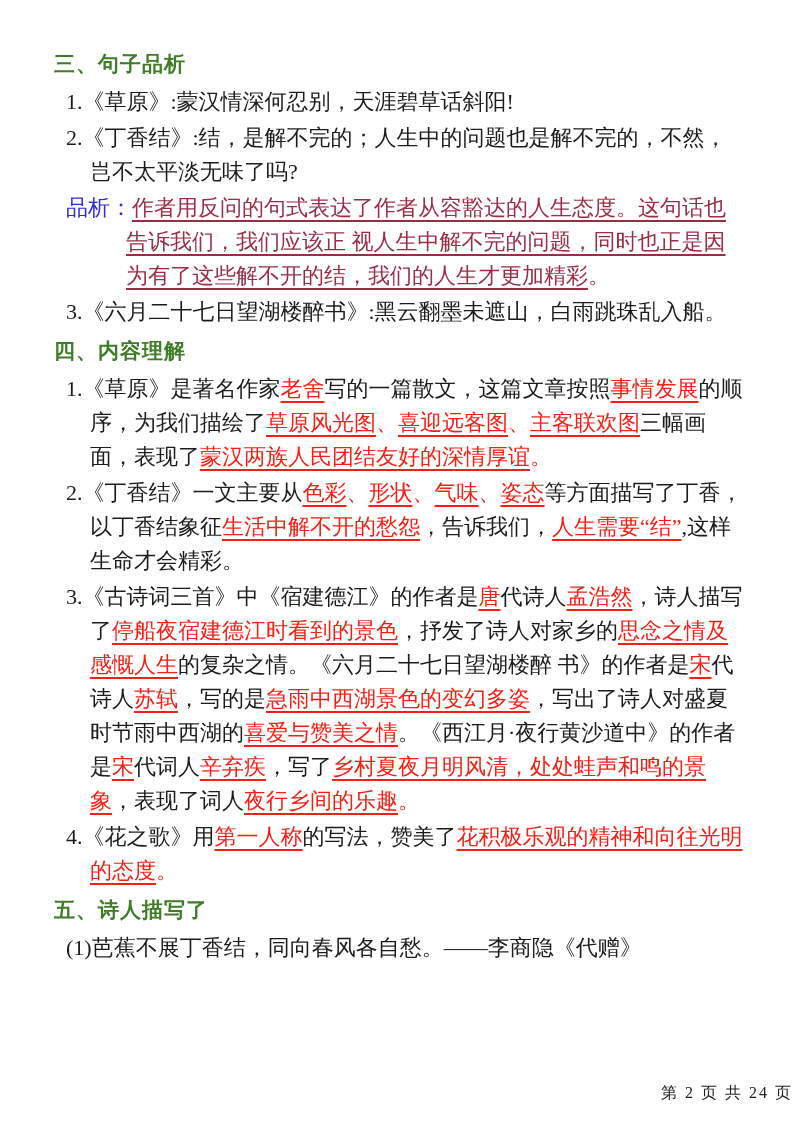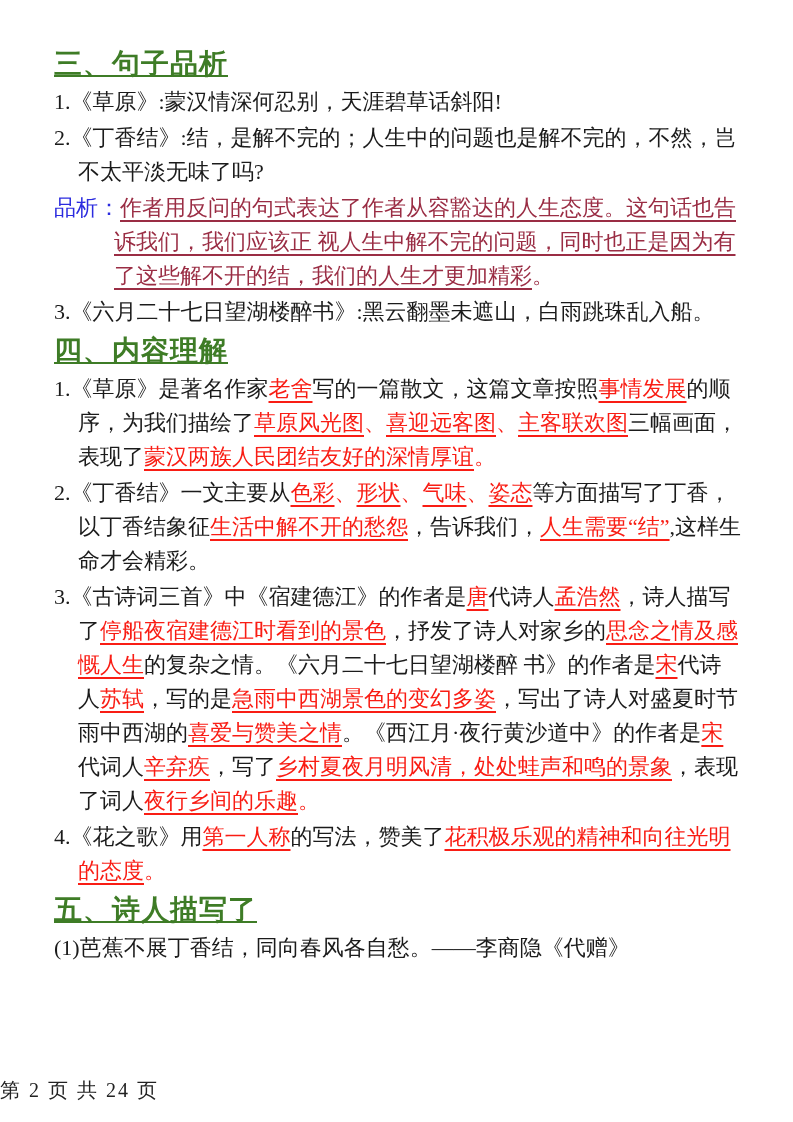--- a/index.html
+++ b/index.html
@@ -21,27 +21,26 @@
     color:var(--c-text);
   }
   .doc-body{
     padding:42px 50px 0 54px;
     font-size:22px;
     line-height:34px;
   }
   .heading{
     color:var(--c-heading);
     font-weight:bold;
-    font-size:28px;
+    font-size:21px;
     line-height:32px;
     margin:6px 0 5px 0;
     letter-spacing:1px;
-    text-decoration:underline;
   }
-  .para{margin:0 0 2px 0;}
+  .para{margin:0 0 2px 12px;}
   .para.hang-num{padding-left:24px;text-indent:-24px;}
   .para.hang-label{padding-left:60px;text-indent:-60px;}
   .run-n{color:var(--c-text);}
   .run-label{color:var(--c-label);}
   .run-m{color:var(--c-maroon);}
   .run-mu{
     color:var(--c-maroon);
     text-decoration:underline;
     text-decoration-color:var(--c-maroon);
     text-decoration-thickness:1.5px;
@@ -57,22 +56,22 @@
   }
   .run-hl{
     color:var(--c-text);
     background:var(--c-hl);
     padding:2px 6px 2px 2px;
   }
   .footer{
     position:absolute;
     left:0;right:0;
     bottom:18px;
-    text-align:left;
-    font-size:20px;
+    text-align:right;
+    font-size:16px;
     letter-spacing:2px;
     color:#222222;
   }
 </style>
 </head>
 <body>
 
 <div class="page">
   <div class="doc-body">
       <div class="heading">三、句子品析</div>

